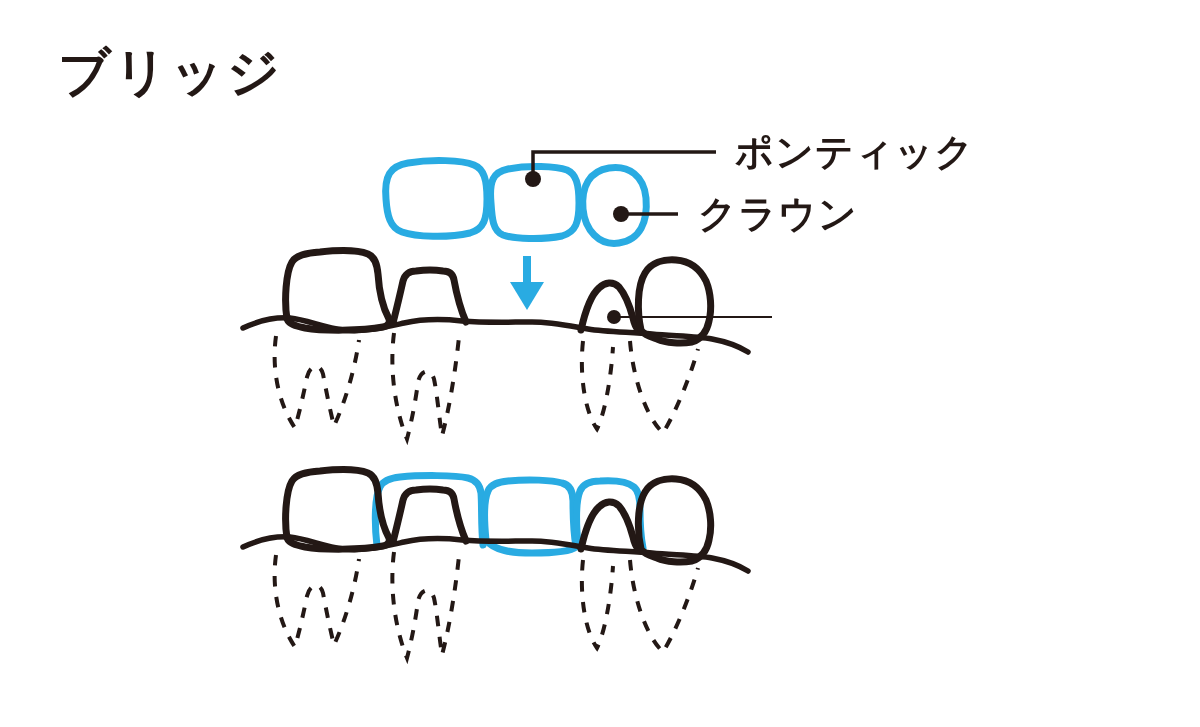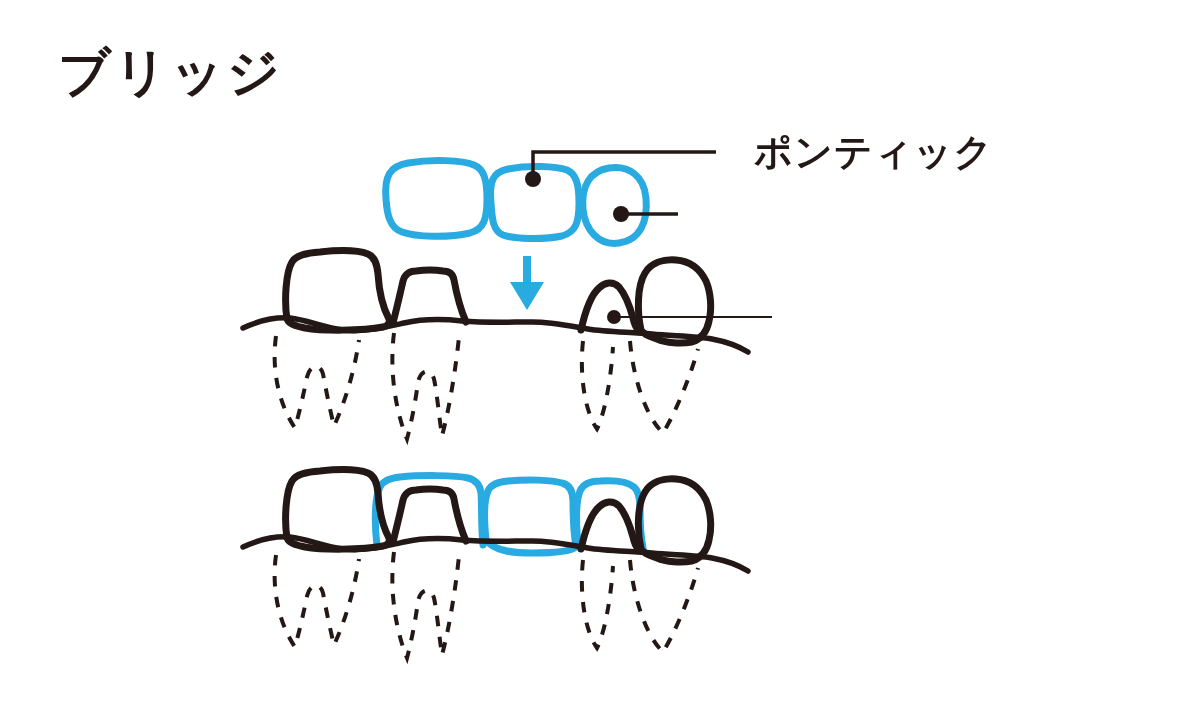--- a/index.html
+++ b/index.html
@@ -10,21 +10,21 @@
     overflow:hidden; font-family:"Liberation Sans", sans-serif; color:var(--ink);padding-left:33px;
   }
   .title {
     position:absolute; left:58px; top:46px; font-size:52px; font-weight:bold;
     letter-spacing:3px; line-height:1; color:var(--ink); white-space:nowrap;
   }
   .label {
     position:absolute; font-size:38px; font-weight:600; line-height:1;
     letter-spacing:1px; color:var(--ink); white-space:nowrap;
   }
-  .label-pontic   { left:754px; top:133px;font-family:Liberation Serif, serif; }
+  .label-pontic   { left:735px; top:133px;font-family:Liberation Serif, serif; }
   .label-crown    { left:698px; top:195px; }
   .label-abutment { left:779px; top:298px; }
   svg.art { position:absolute; left:0; top:0; }
   .ink   { stroke:var(--ink); fill:none; }
   .blue  { stroke:var(--blue); fill:none; }
   .dotfill { fill:var(--ink); stroke:none; }
   .bluefill { fill:var(--blue); stroke:none; }
   .dashed { stroke:var(--ink); fill:none; stroke-width:4; stroke-dasharray:10.5 10.5; }
 </style>
 </head>
@@ -109,13 +109,14 @@
       <path class="blue" stroke-width="7" stroke-linecap="round" d="M 578 545 C 576 523, 576 501, 580 491 C 583 484, 590 481, 600 481
                C 616 480, 628 482, 634 487 C 639 491, 640 499, 640 509
                C 640 523, 641 538, 643 548"></path>
     </g>
 
     <use href="#teeth-row" transform="translate(0,219)"></use>
   </svg>
 
   <h1 class="title">ブリッジ</h1>
   <div class="label label-pontic">ポンティック</div>
+  <div class="label label-crown">クラウン</div>
 </div>
 
 </body></html>

